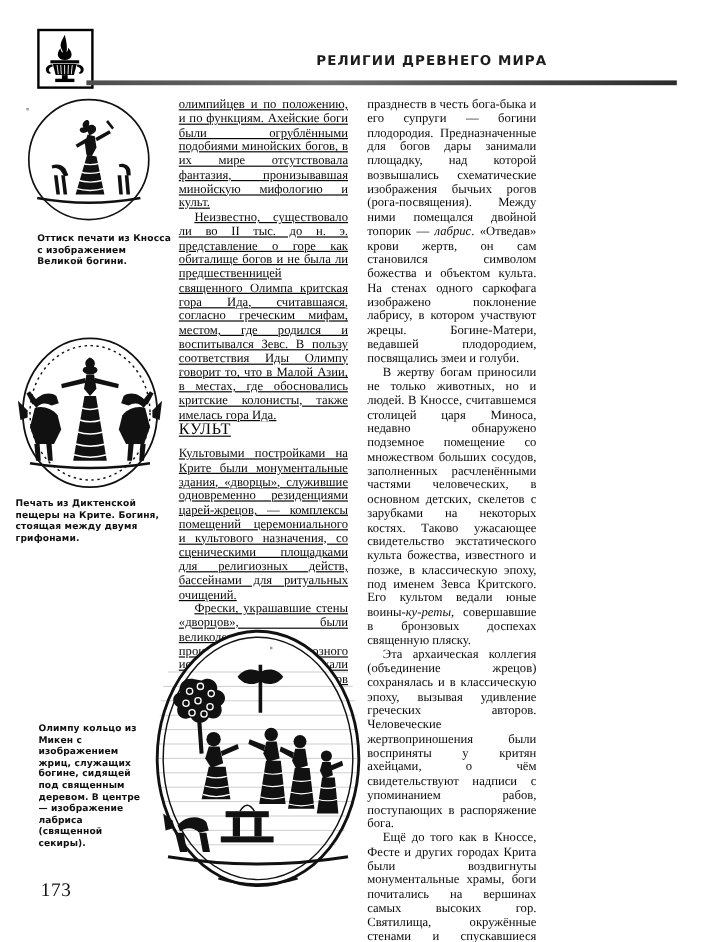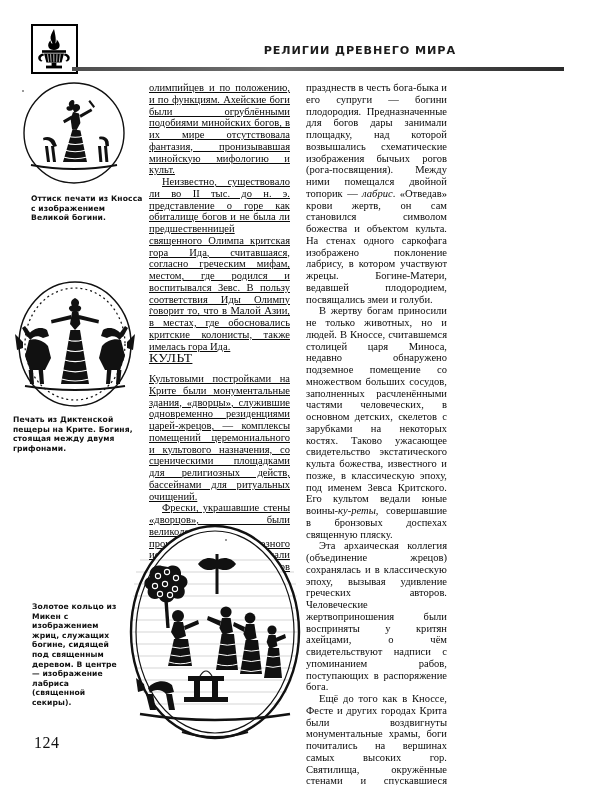--- a/index.html
+++ b/index.html
@@ -293,21 +293,21 @@
         <path d="M82 57 C86 55.6 90.4 57.6 91.6 61.4 L92 66 L88.6 66.4 L88 62
                  C87.2 59.8 85 58.8 82.6 59.4 Z"></path>
         <path d="M84 66 L85.4 82 L82.4 82 L81 66 Z"></path>
         <path d="M90 66 L91.4 82 L88.4 82 L87 66 Z"></path>
       </g>
     </svg>
     <div class="caption">Оттиск печати из Кносса с изображением Великой богини.</div>
   </div>
 
   <div class="fig" id="fig-ring">
-    <div class="caption">Золотое кольцо из Микен с изображением жриц, служащих богине, сидящей под священным деревом. В центре — изображение лабриса (священной секиры).</div>
+    <div class="caption">Олимпу кольцо из Микен с изображением жриц, служащих богине, сидящей под священным деревом. В центре — изображение лабриса (священной секиры).</div>
   </div>
 
   <div class="plate">
     <svg width="186" height="225" viewBox="0 0 186 225" aria-hidden="true">
 
       <ellipse cx="93" cy="112" rx="84" ry="106" fill="#fff" stroke="#111" stroke-width="2.4"></ellipse>
       <ellipse cx="93" cy="112" rx="79" ry="101" fill="#fff" stroke="#111" stroke-width="1.2"></ellipse>
 
       <g stroke="#111" stroke-width="0.5" opacity="0.35">
         <line x1="18" y1="40" x2="168" y2="40"></line>
@@ -404,19 +404,19 @@
         <path d="M44 174 L47 190 L53 190 L50 174 Z"></path>
         <path d="M22 164 L14 158 L16 172 L23 170 Z"></path>
       </g>
 
       <path d="M18 194 Q93 206 168 194" fill="none" stroke="#111" stroke-width="2.6"></path>
 
       <path d="M60 212 Q93 222 126 212" fill="none" stroke="#111" stroke-width="2"></path>
     </svg>
   </div>
 
-  <div class="folio">124</div>
+  <div class="folio">173</div>
 
   <div class="speck" style="left:22px; top:90px; width:2px; height:2px;"></div>
   <div class="speck" style="left:150px; top:308px; width:2px; height:2px;"></div>
   <div class="speck" style="left:225px; top:539px; width:2px; height:2px;"></div>
 
 </div>
 
 </body></html>

